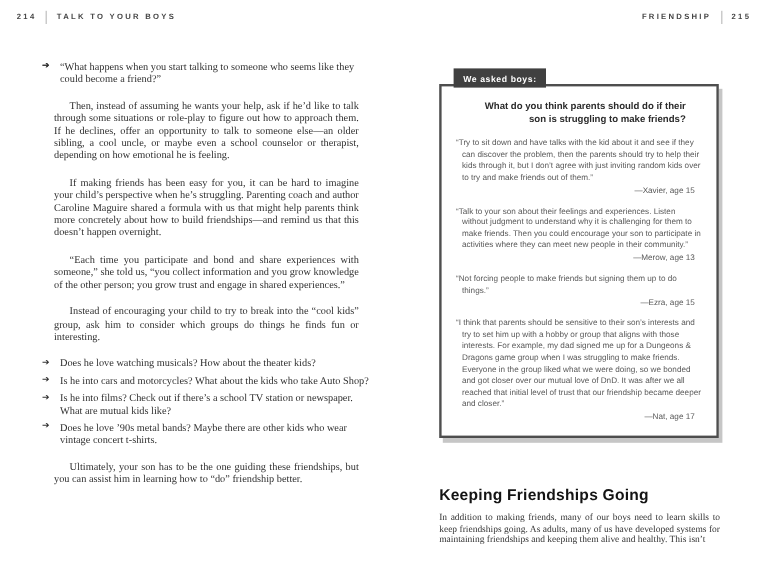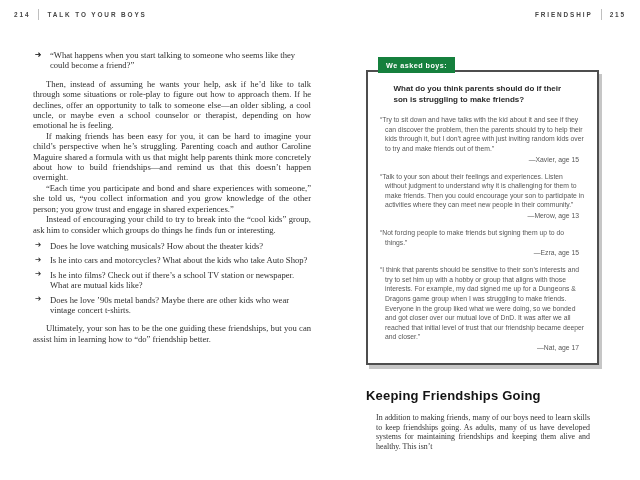--- a/index.html
+++ b/index.html
@@ -32,66 +32,66 @@
   .bullet-list.mid{margin:6px 0 8px 0;}
   .bullet-item{
     position:relative;padding-left:17px;margin:0 0 4px 0;
     text-align:left;
   }
   .arrow{
     position:absolute;left:2px;top:-0.5px;
     font-family:"DejaVu Sans", sans-serif;
     font-size:7.5px;color:#333;
   }
-  .para{margin:0;text-indent:13px;}
+  .para{margin:12px;text-indent:13px;}
   
   .callout-box{
     position:absolute;left:366px;top:70px;width:233px;
     box-sizing:border-box;
     background:#ffffff;
     border:2px solid #4e4e4e;
     box-shadow:3px 4px 0 #c6c6c6;
     padding:8px 12px 3px 12px;
     font-family:"Liberation Sans", sans-serif;
     color:#585858;
   }
   .callout-tab{
     position:absolute;top:-15px;left:10px;
-    background:#15803d;color:#ffffff;
+    background:#404040;color:#ffffff;
     font-size:7.2px;font-weight:700;letter-spacing:0.5px;
     padding:3.5px 8px;
     white-space:nowrap;
   }
   .callout-question{
     width:178px;margin:4px auto 10px auto;
-    text-align:left;
+    text-align:right;
     font-size:8px;font-weight:700;line-height:10.6px;
     color:#2b2b2b;
   }
   .quote-text{
     margin:0 0 1px 0;
     font-size:6.8px;line-height:9.6px;
     padding-left:5px;text-indent:-5px;
     text-align:left;
   }
   .quote-attr{
     margin:0 6px 8px 0;
     font-size:6.8px;line-height:9px;
     text-align:right;
   }
   
   .section{position:absolute;left:366px;top:388px;width:234px;}
   .section-heading{
-    margin:0 0 6px 0;
+    margin:17px 0 6px 0;
     font-family:"Liberation Sans", sans-serif;
     font-size:13px;font-weight:700;letter-spacing:0.2px;
     color:#141414;
   }
   .section-para{
-    margin:10px;font-size:7.9px;line-height:9.7px;
+    margin:0;font-size:7.9px;line-height:9.7px;
     text-align:justify;color:#333;
   }
 </style>
 </head>
 <body>
 
 <div class="running-head left">
   <span>214</span>
   <span class="rh-divider"></span>
   <span>TALK TO YOUR BOYS</span>

